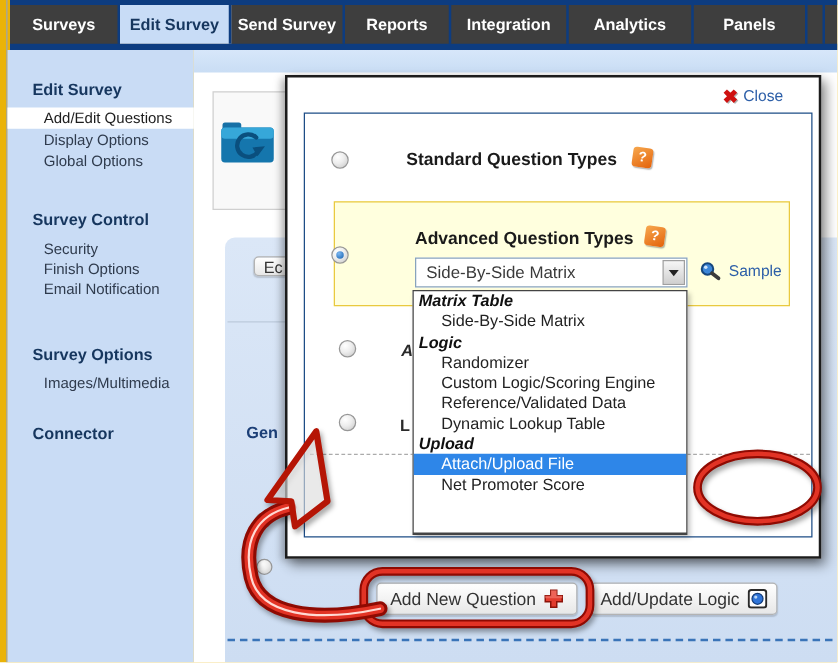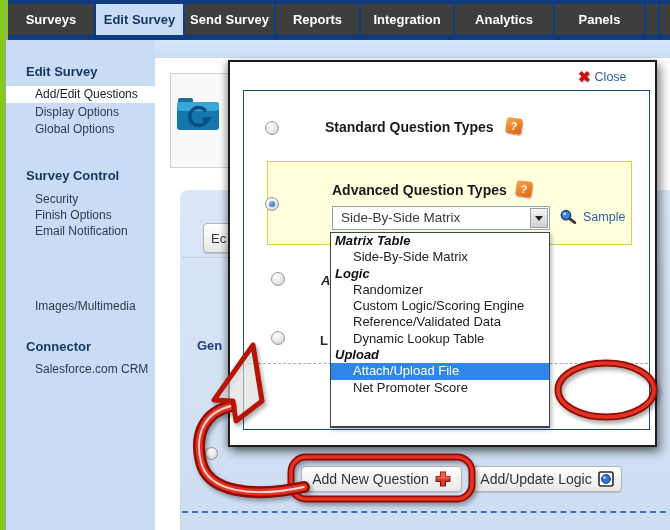--- a/index.html
+++ b/index.html
@@ -1,17 +1,17 @@
 <!DOCTYPE html>
 <html><head>
 <meta charset="utf-8">
 <style>
   html,body{margin:0;padding:0;background:#fff;}
   #page{position:relative;width:670px;height:530px;overflow:hidden;
-        font-family:"Liberation Sans",sans-serif;background:#84cc16;}
+        font-family:"Liberation Sans",sans-serif;background:#eab308;}
   
   #nav{position:absolute;left:8px;top:0;width:662px;height:40px;background:#3e3e3e;
        border-top:4px solid #0d3c80;border-bottom:5px solid #0d3c80;box-sizing:border-box;display:flex;}
   .tab{height:31px;line-height:31px;text-align:center;color:#fff;font-size:13px;font-weight:bold;
        border-right:2px solid #0d3c80;box-sizing:border-box;cursor:pointer;}
   .tab.active{background:#c8dcf6;color:#16365e;}
   .navfill{flex:1;position:relative;}
   .navsep{position:absolute;left:12px;top:0;width:2px;height:31px;background:#0d3c80;}
   
   #leftline{position:absolute;left:5px;top:0;width:1px;height:530px;background:#9aa4ae;}
@@ -26,21 +26,21 @@
             background:linear-gradient(#d7e7fa,#c9ddf4);}
   #toolbox{position:absolute;left:170px;top:73px;width:75px;height:95px;background:#f9f9f9;
            border:1px solid #d0d0d0;box-sizing:border-box;}
   #panel{position:absolute;left:180px;top:190px;width:490px;height:340px;
          background:linear-gradient(#dbe7f7,#cdddf2);border-top-left-radius:8px;}
   #secline{position:absolute;left:182px;top:257px;width:46px;height:1px;background:#bccadb;}
   .btn{background:linear-gradient(#ffffff,#e7e7e7);border:1px solid #b3b3b3;border-radius:4px;
        color:#333;font-size:13px;box-sizing:border-box;cursor:pointer;
        display:flex;align-items:center;justify-content:center;gap:6px;
        box-shadow:0 1px 1px rgba(0,0,0,.15);font-family:"Liberation Sans",sans-serif;}
-  #ec-btn{position:absolute;left:203px;top:223px;width:38px;height:30px;justify-content:flex-start;padding-left:7px;}
+  #ec-btn{position:absolute;left:203px;top:205px;width:38px;height:16px;justify-content:flex-start;padding-left:7px;}
   #gen-frag{position:absolute;left:197px;top:338px;font-size:13px;font-weight:bold;color:#1c3f77;}
   .radio{position:absolute;width:14px;height:14px;border-radius:50%;border:1px solid #979797;box-sizing:border-box;
          background:radial-gradient(circle at 35% 30%,#ffffff 0%,#ededed 45%,#c7c7c7 100%);cursor:pointer;}
   .radio.sel::after{content:'';position:absolute;left:3px;top:3px;width:6px;height:6px;border-radius:50%;
          background:radial-gradient(circle at 35% 30%,#7db8f2,#135fae);}
   .radio.small{width:13px;height:13px;}
   #anq-btn{position:absolute;left:301px;top:466px;width:161px;height:26px;font-size:14px;}
   #aul-btn{position:absolute;left:472px;top:466px;width:150px;height:26px;font-size:14px;}
   #bottomdash{position:absolute;left:182px;top:511px;width:484px;height:0;border-top:2px dashed #3a74b8;}
   
@@ -106,23 +106,23 @@
 
   <div id="sidebar">
     <div class="sb sbh" style="top:24px">Edit Survey</div>
     <div class="sb sbi active" style="top:46px">Add/Edit Questions</div>
     <div class="sb sbi" style="top:64px">Display Options</div>
     <div class="sb sbi" style="top:81px">Global Options</div>
     <div class="sb sbh" style="top:128px">Survey Control</div>
     <div class="sb sbi" style="top:151px">Security</div>
     <div class="sb sbi" style="top:167px">Finish Options</div>
     <div class="sb sbi" style="top:183px">Email Notification</div>
+    <div class="sb sbh" style="top:236px">Survey Options</div>
     <div class="sb sbi" style="top:258px">Images/Multimedia</div>
     <div class="sb sbh" style="top:299px">Connector</div>
-    <div class="sb sbi" style="top:321px">Salesforce.com CRM</div>
   </div>
 
   <div id="content-bg"></div>
   <div id="topstrip"></div>
 
   <div id="toolbox"></div>
   <svg style="position:absolute;left:175px;top:94px;z-index:1" width="46" height="40" viewBox="0 0 46 40">
     <rect x="3" y="4" width="15" height="9" rx="2" fill="#1670a6"></rect>
     <rect x="2" y="8" width="42" height="28" rx="3" fill="#1576ad"></rect>
     <rect x="2" y="8" width="42" height="9" rx="3" fill="#36a7d9"></rect>

